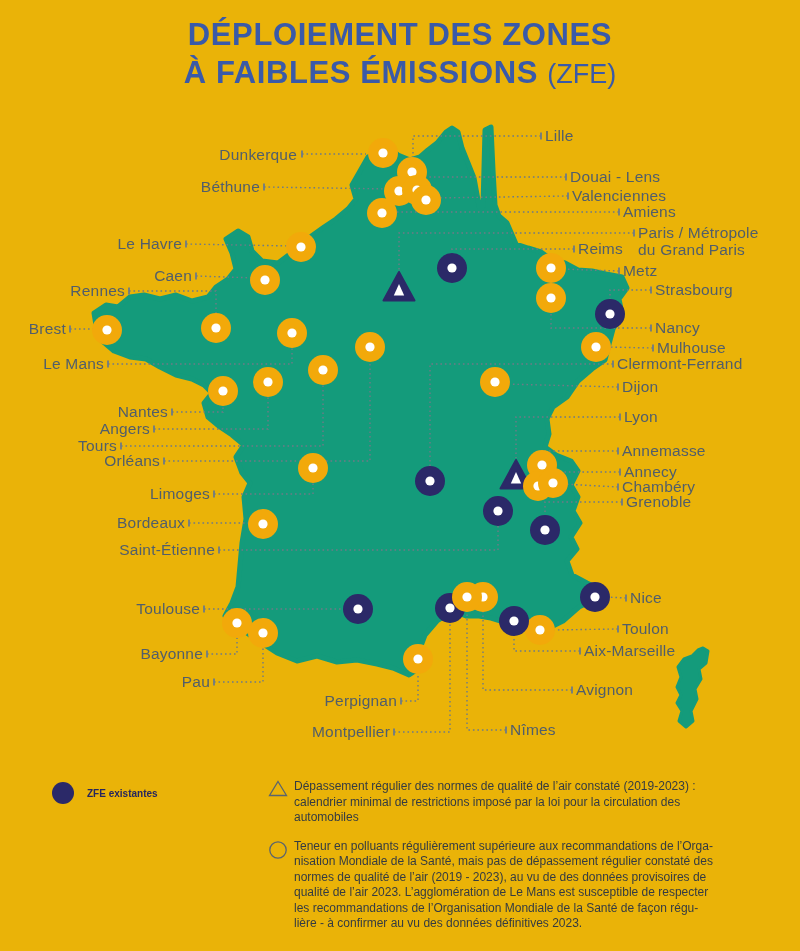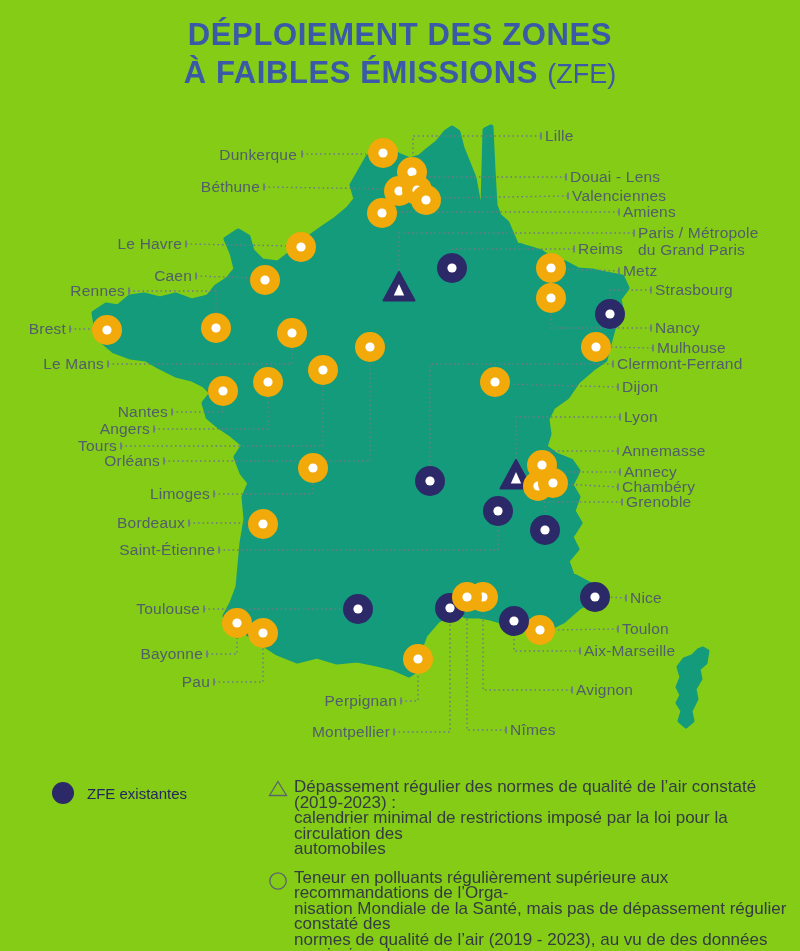--- a/index.html
+++ b/index.html
@@ -1,30 +1,30 @@
 <!DOCTYPE html>
 <html lang="fr"><head>
 <meta charset="utf-8">
 <style>
   html,body{margin:0;padding:0;background:#ffffff;}
-  .page{position:relative;width:800px;height:951px;background:#84cc16;overflow:hidden;
+  .page{position:relative;width:800px;height:951px;background:#eab308;overflow:hidden;
         font-family:"Liberation Sans", sans-serif;}
   .title{position:absolute;top:16px;left:0;width:100%;text-align:center;
          color:#3A5AA8;font-weight:bold;font-size:31px;line-height:38px;letter-spacing:.6px;}
   .title .suffix{font-weight:normal;font-size:27px;letter-spacing:0;}
   #map-svg{position:absolute;left:0;top:0;}
   #map-svg text{font-family:"Liberation Sans", sans-serif;font-size:15.5px;letter-spacing:.2px;}
   .legend-left{position:absolute;left:52px;top:782px;}
   .legend-row{display:flex;align-items:center;margin-bottom:11px;}
   .legend-dot{width:22px;height:22px;border-radius:50%;margin-right:13px;flex:0 0 auto;}
-  .legend-label{font-size:15px;font-weight:normal;color:#26265E;}
+  .legend-label{font-size:10px;font-weight:bold;color:#26265E;}
   .legend-right{position:absolute;left:268px;top:779px;width:520px;}
   .legend-item{display:flex;align-items:flex-start;margin-bottom:13px;}
   .legend-sym{flex:0 0 26px;padding-top:1px;}
-  .legend-text{font-size:17px;line-height:15.5px;color:#343B42;white-space:pre-line;}
+  .legend-text{font-size:12px;line-height:15.5px;color:#343B42;white-space:pre-line;}
 </style>
 </head>
 <body>
 
 <div class="page">
 
   <div class="title" style="color: rgb(58, 90, 168);">
     <div>DÉPLOIEMENT DES ZONES</div>
     <div><span>À FAIBLES ÉMISSIONS</span>
       <span class="suffix">(ZFE)</span></div>

